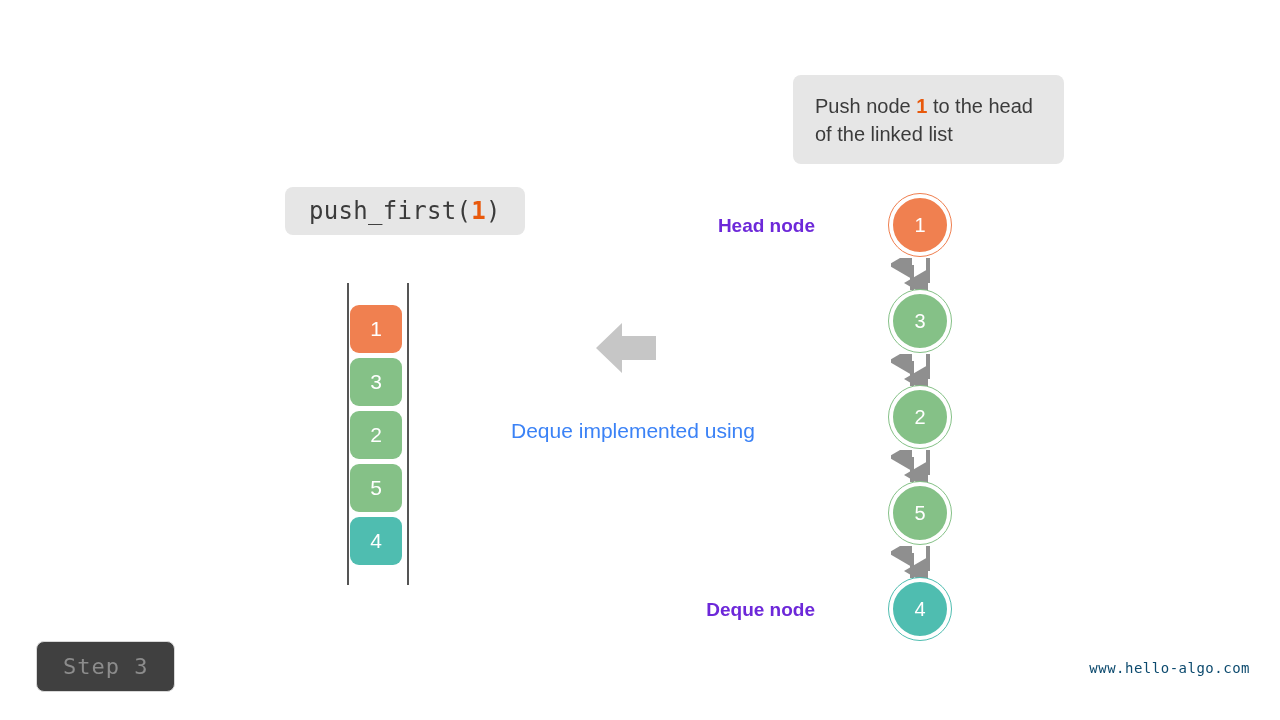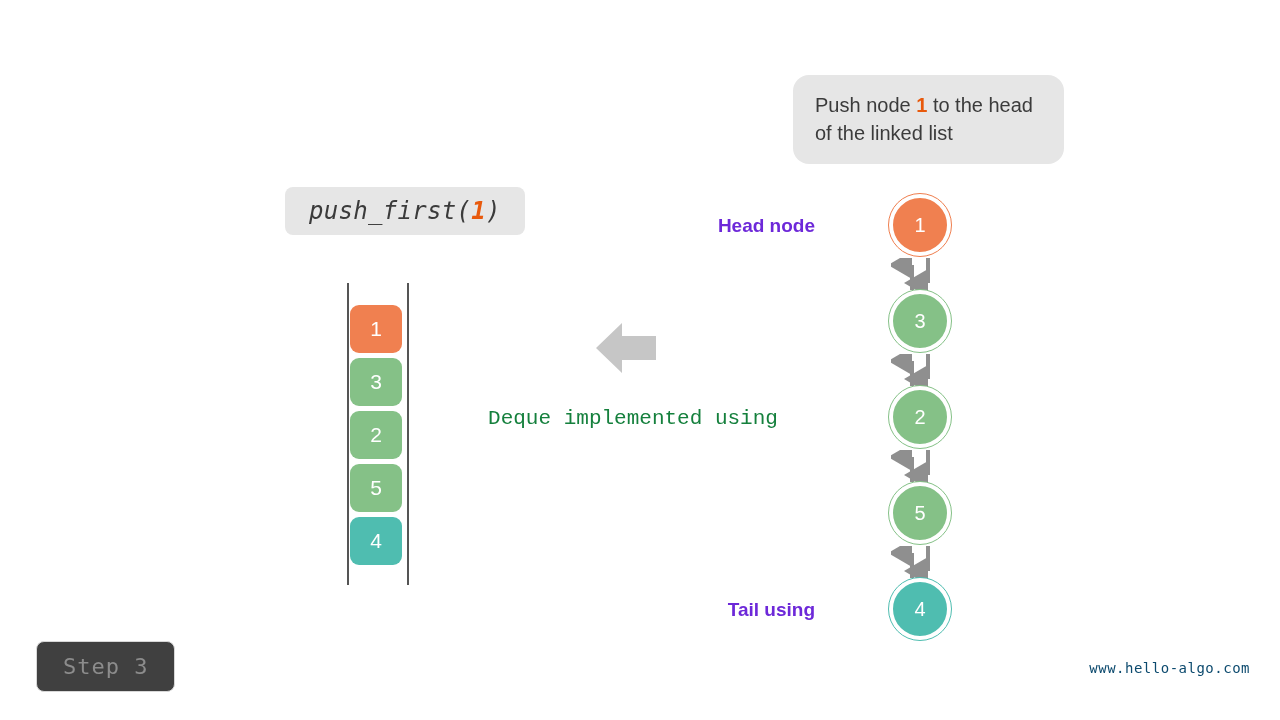--- a/index.html
+++ b/index.html
@@ -20,23 +20,24 @@
   .abs { position: absolute; }
 
   
   #callout-box {
     left: 793px;
     top: 75px;
     width: 271px;
     min-height: 89px;
     box-sizing: border-box;
     background: #e6e6e6;
-    border-radius: 16px;
+    border-radius: 8px;
     padding: 16px 22px;
     display: flex;
+    align-items: center;
   }
   #callout-box .callout-text {
     font-size: 20px;
     line-height: 28px;
     color: #3b3b3b;
     font-family: "Liberation Sans", sans-serif;
   }
   .hl-orange { color: #e8590c; font-weight: bold; }
 
   
@@ -44,21 +45,20 @@
     left: 285px;
     top: 187px;
     background: #e6e6e6;
     border-radius: 8px;
     padding: 10px 24px;
     font-family: "DejaVu Sans Mono", "Liberation Mono", monospace;
     font-size: 24px;
     color: #3b3b3b;
     letter-spacing: 0.3px;
     white-space: nowrap;
-    font-style: italic;
   }
 
   
   #stack-region { left: 340px; top: 283px; width: 76px; height: 302px; }
   .rail {
     position: absolute;
     top: 0;
     width: 1.5px;
     height: 302px;
     background: #555555;
@@ -79,27 +79,26 @@
     font-size: 21px;
     font-family: "Liberation Sans", sans-serif;
   }
 
   
   #big-arrow { left: 596px; top: 322px; }
 
   
   #center-caption {
     left: 453px;
-    top: 404px;
+    top: 416px;
     width: 360px;
     text-align: center;
     font-size: 21px;
     line-height: 29px;
-    color: #15803d;
-    font-family: Liberation Mono, monospace;
+    color: #3b82f6;
   }
 
   
   #linked-list { left: 740px; top: 190px; width: 260px; height: 460px; }
 
   .ll-node {
     position: absolute;
     width: 58px;
     height: 58px;
     border-radius: 50%;
@@ -264,18 +263,18 @@
         </defs>
         <line x1="21" y1="32" x2="21" y2="7" stroke="#8f8f8f" stroke-width="4" marker-end="url(#mu3)"></line>
         <line x1="37" y1="0" x2="37" y2="25" stroke="#8f8f8f" stroke-width="4" marker-end="url(#md3)"></line>
       </svg></div>
     <div class="ll-node ll-ring-green" style="top: 294px; background: rgb(133, 193, 135); color: rgb(133, 193, 135);">
       <span style="color: rgb(255, 255, 255); position: relative; z-index: 2;">5</span>
     </div>
     <div class="ll-node ll-ring-teal" style="top: 390px; background: rgb(79, 189, 176); color: rgb(79, 189, 176);">
       <span style="color: rgb(255, 255, 255); position: relative; z-index: 2;">4</span>
     </div>
-    <div class="ll-label" style="top: 409px;">Tail using</div>
+    <div class="ll-label" style="top: 409px;">Deque node</div>
   </div>
 
 <div class="abs" id="step-badge">Step 3</div>
 
 <div class="abs" id="watermark">www.hello-algo.com</div>
 
 </body></html>

